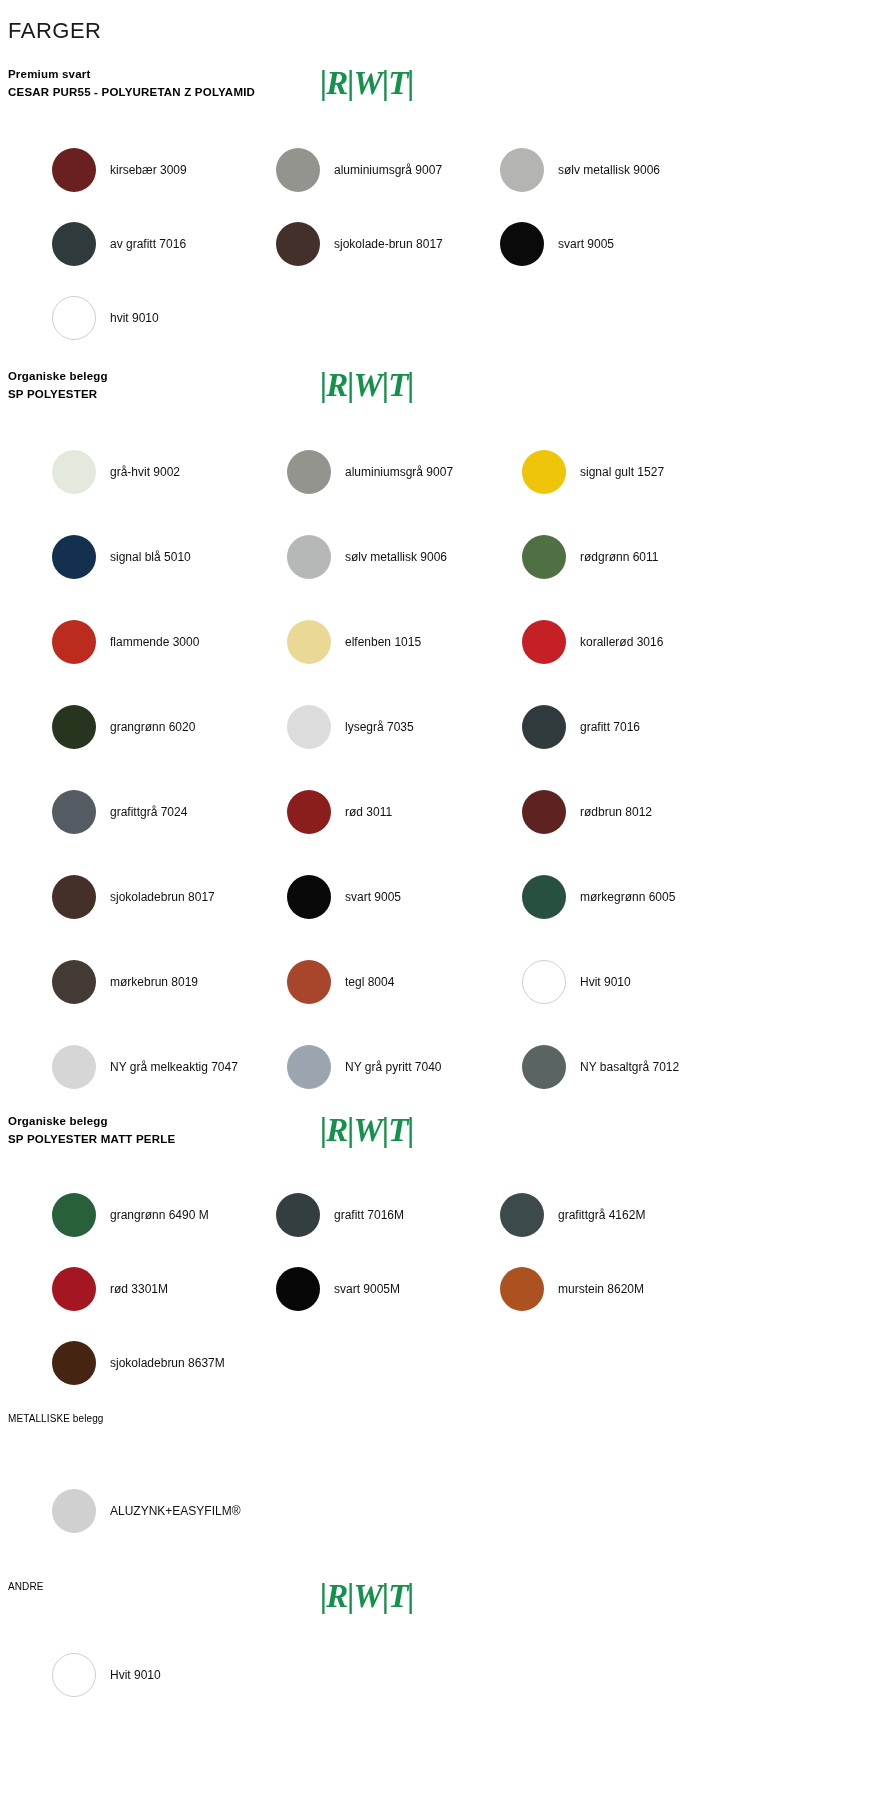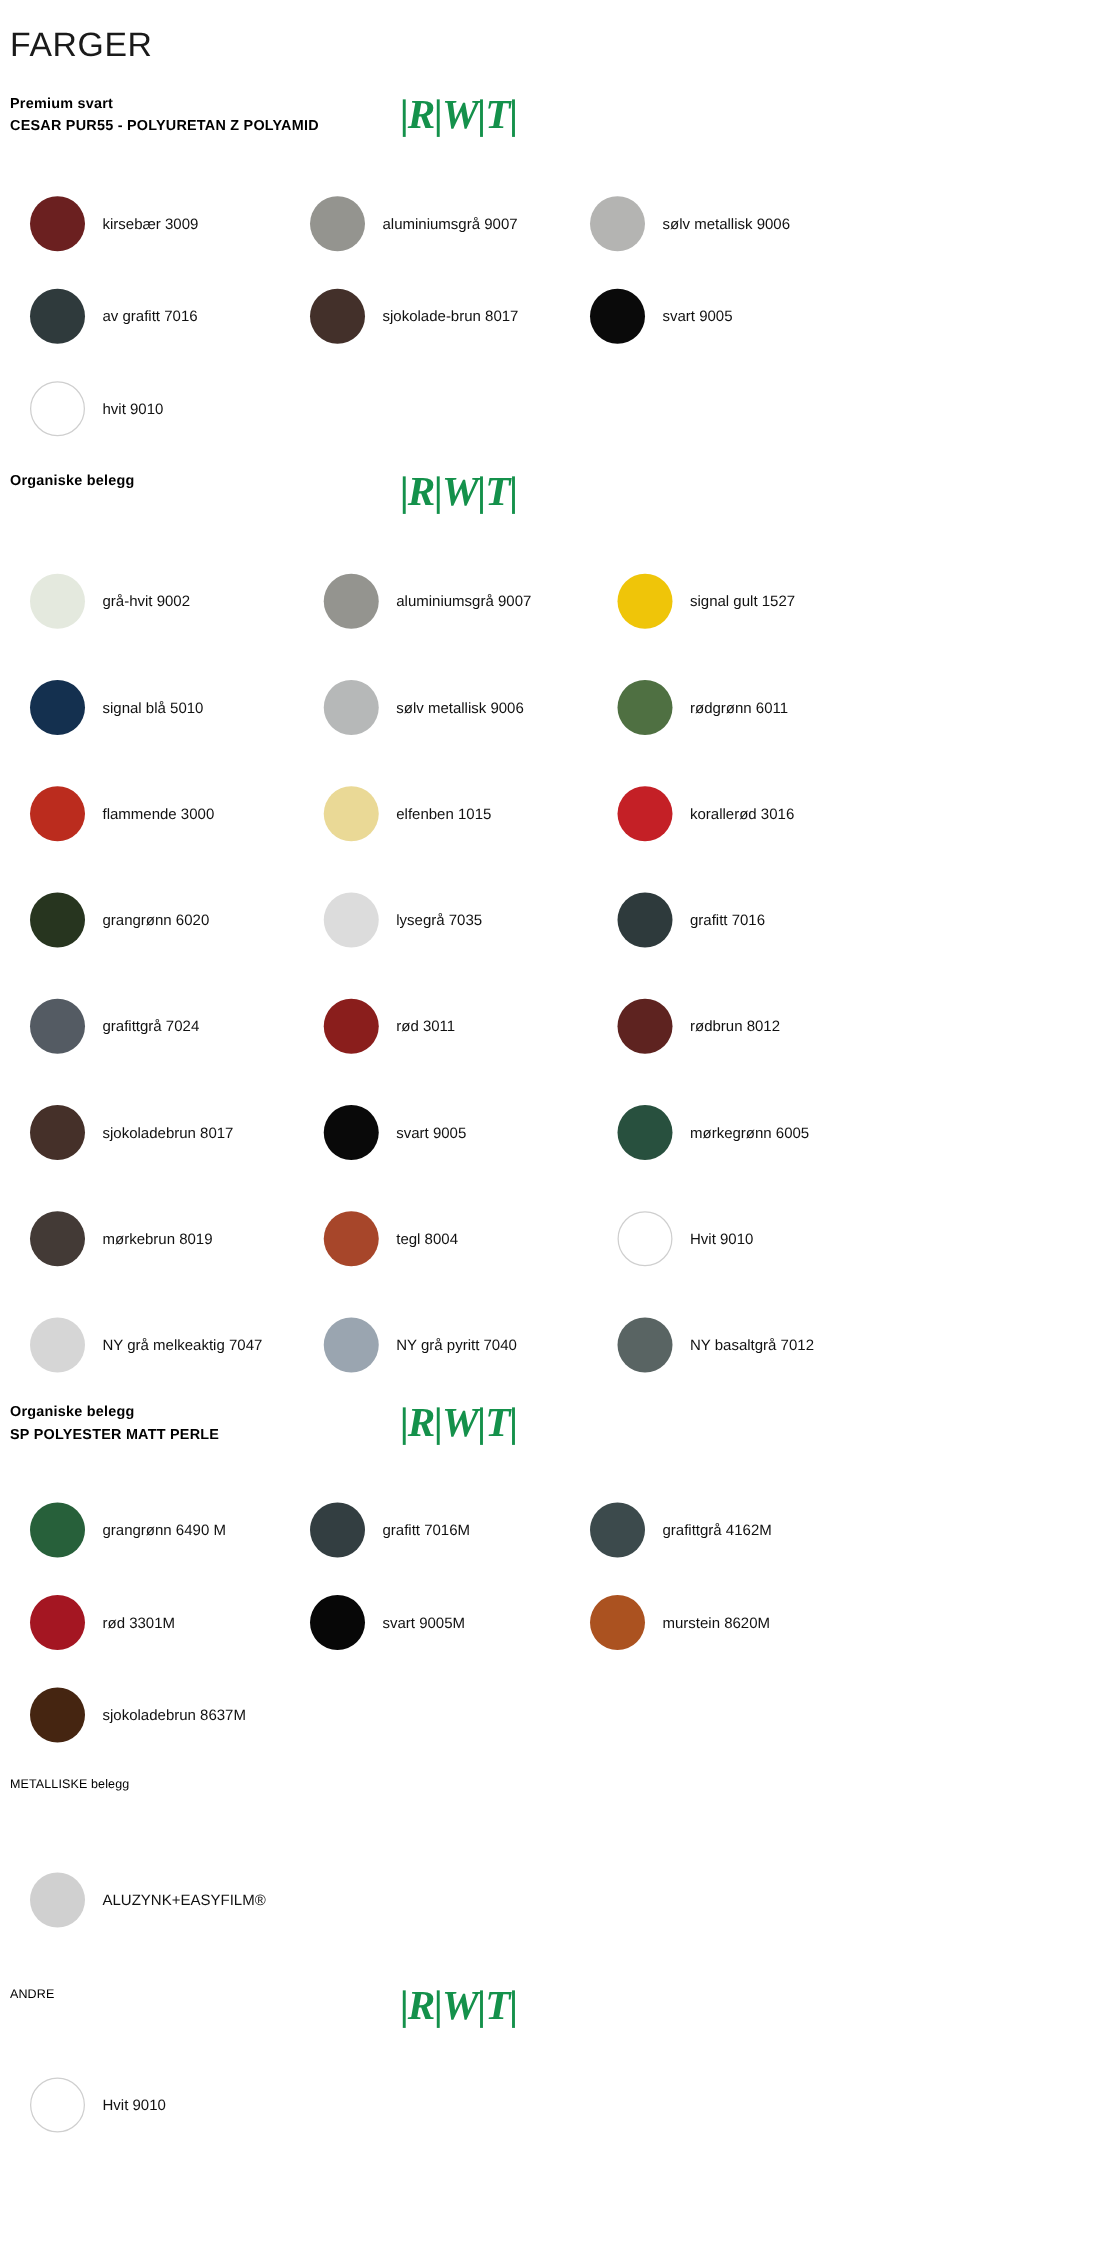--- a/index.html
+++ b/index.html
@@ -11,21 +11,21 @@
     width: 875px;
     min-height: 1793px;
     font-family: "Liberation Sans", sans-serif;
     color: #000000;
     position: relative;
   }
   .page { width: 875px; position: relative; padding: 0 0 20px 0; }
 
   
   .page-title {
-    font-size: 27px;
+    font-size: 22px;
     font-weight: 400;
     letter-spacing: 0.5px;
     color: #1a1a1a;
     padding: 4px 0 0 8px;
     line-height: 1.1;
   }
 
   
   .section-head {
     position: relative;
@@ -67,20 +67,21 @@
   }
 
   
   .swatch-grid {
     display: grid;
     grid-template-columns: 224px 224px 224px;
     column-gap: 0px;
     row-gap: 0px;
     padding-left: 24px;
     margin-top: 2px;
+    margin-left: 28px;
   }
   .swatch-cell {
     display: flex;
     align-items: center;
     height: 74px;
     gap: 0px;
   }
   .dot {
     width: 44px;
     height: 44px;
@@ -154,20 +155,21 @@
           <div class="swatch-label">svart 9005</div>
         </div>
         <div class="swatch-cell">
           <div class="dot outlined" style="background: rgb(255, 255, 255);"></div>
           <div class="swatch-label">hvit 9010</div>
         </div>
       </div>
       <div class="section-head head-poly">
         <div class="lines">
           <div class="sh-line">Organiske belegg</div>
+          <div class="sh-line">SP POLYESTER</div>
         </div>
         <div class="rwt-logo" style="color: rgb(20, 145, 75);">|R|W|T|</div>
       </div>
       <div class="swatch-grid grid-poly">
         <div class="swatch-cell">
           <div class="dot" style="background: rgb(228, 233, 222);"></div>
           <div class="swatch-label">grå-hvit 9002</div>
         </div>
         <div class="swatch-cell">
           <div class="dot" style="background: rgb(148, 148, 143);"></div>

